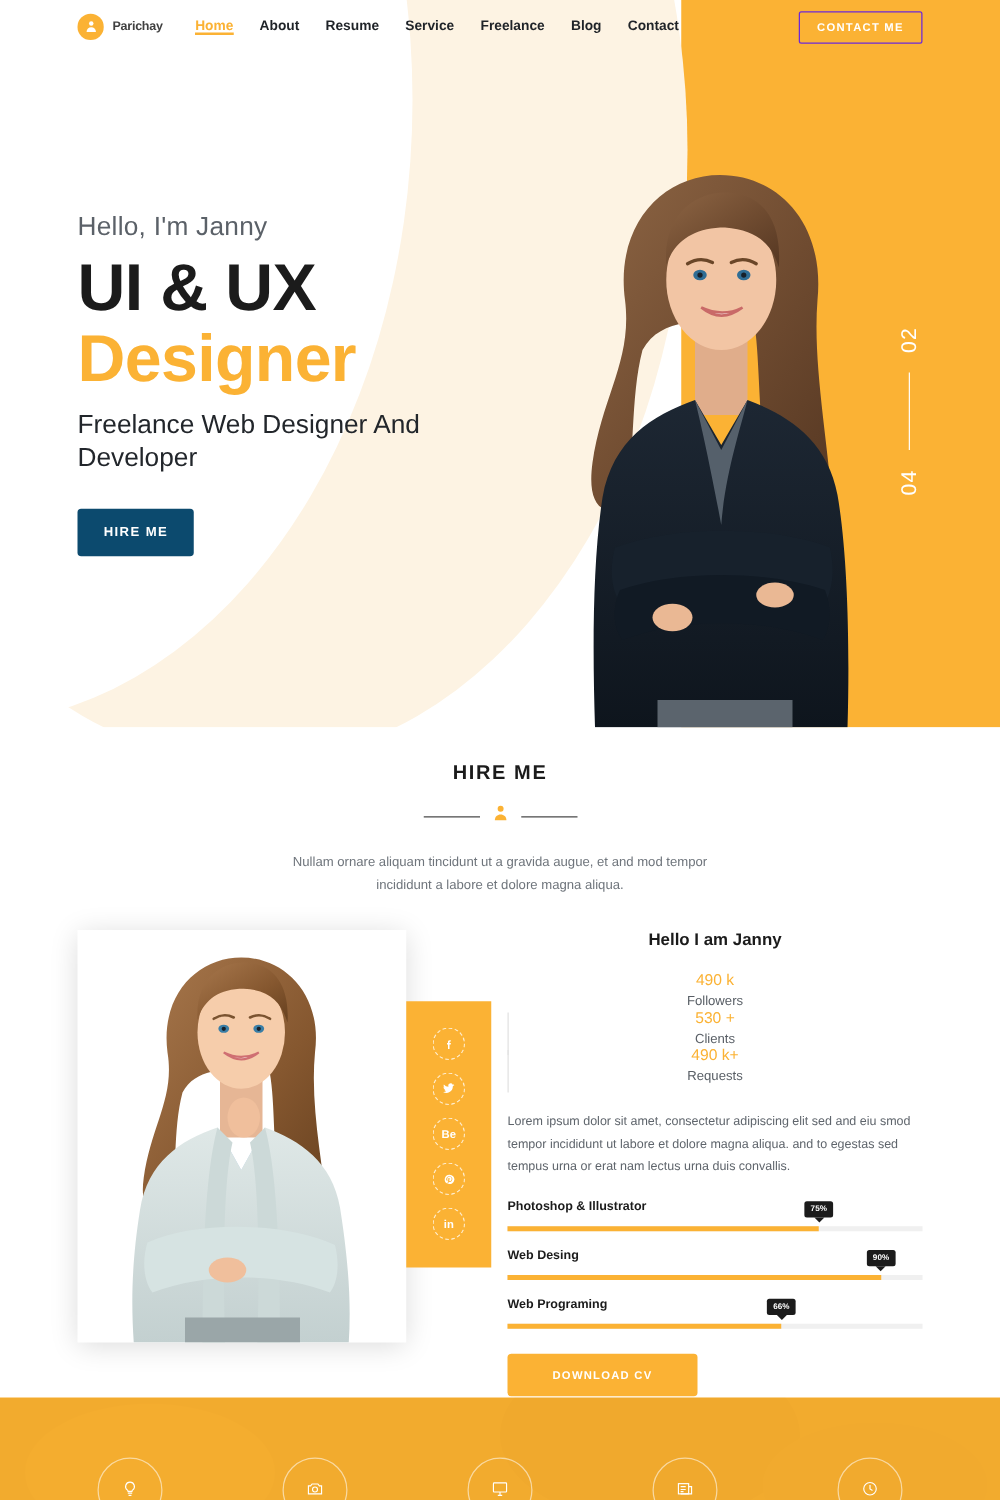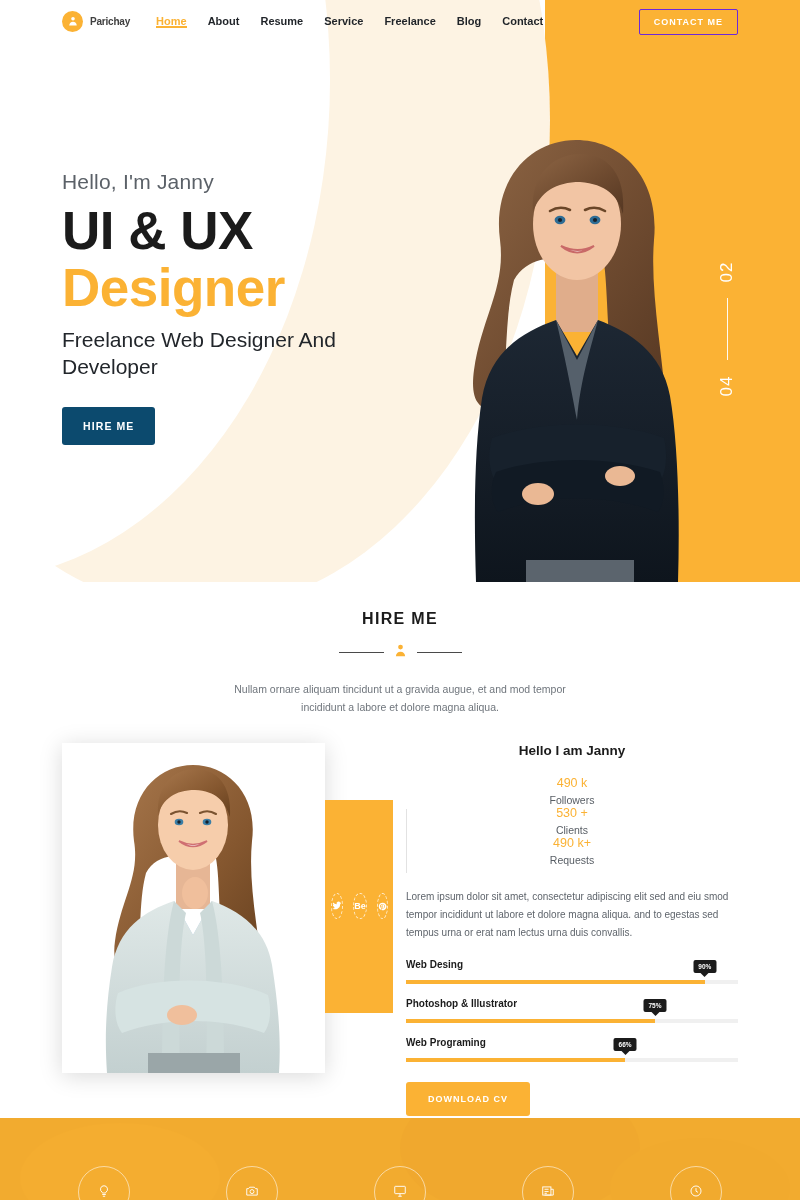--- a/index.html
+++ b/index.html
@@ -117,21 +117,21 @@
   .about-body { position:relative; margin-top:26px; height:350px; }
 
   .about-img-card {
     position:absolute; left:62px; top:0px; width:263px; height:330px;
     background:#ffffff; box-shadow:0 3px 22px rgba(0,0,0,.15);
   }
   .about-photo { position:absolute; left:0; top:0; width:263px; height:330px; }
 
   .social-bar {
     position:absolute; left:325px; top:57px; width:68px; height:213px;
-    background:#fbb234; display:flex; flex-direction:row;
+    background:#fbb234; display:flex; flex-direction:column;
     align-items:center; justify-content:center; gap:10px;
   }
   .social-icon {
     width:26px; height:26px; border-radius:50%;
     border:1px dashed rgba(255,255,255,.75);
     display:flex; align-items:center; justify-content:center;
     color:#ffffff; font-size:9px; font-weight:700; cursor:pointer;
   }
 
   .about-right { position:absolute; left:406px; top:0px; width:332px; }
@@ -162,21 +162,21 @@
     background:#1b1b1b; color:#ffffff; font-size:6.5px; font-weight:700;
     padding:3px 5px; border-radius:2px; white-space:nowrap;
   }
   .skill-tip::after {
     content:""; position:absolute; left:50%; bottom:-4px; transform:translateX(-50%);
     border-left:4px solid transparent; border-right:4px solid transparent;
     border-top:4px solid #1b1b1b;
   }
   .cv-btn {
     display:inline-block; margin-top:6px; background:#fbb234; color:#fff;
-    font-size:9px; font-weight:700; letter-spacing:1px; padding:12px 22px;
+    font-size:9px; font-weight:700; letter-spacing:1px; padding:12px 36px;
     border:none; border-radius:3px; cursor:pointer;
   }
 
   
   .strip {
     position:absolute; left:0; top:1118px; width:800px; height:82px;
     background:#fbb234; overflow:hidden;
   }
   .strip-bg {
     position:absolute; inset:0; opacity:.16;
@@ -384,31 +384,31 @@
           <div class="stat">
             <div class="stat-num">490 k+</div>
             <div class="stat-label">Requests</div>
           </div>
         </div>
 
         <p class="about-text">Lorem ipsum dolor sit amet, consectetur adipiscing elit sed and eiu smod tempor incididunt ut labore et dolore magna aliqua. and to egestas sed tempus urna or erat nam lectus urna duis convallis.</p>
 
         <div class="skills">
           <div class="skill">
+            <div class="skill-name">Photoshop &amp; Illustrator</div>
+            <div class="skill-track">
+              <div class="skill-fill" id="fill1" style="width: 75%;"></div>
+              <div class="skill-tip" id="tip1" style="left: 75%;">75%</div>
+            </div>
+          </div>
+          <div class="skill">
             <div class="skill-name">Web Desing</div>
             <div class="skill-track">
               <div class="skill-fill" id="fill0" style="width: 90%;"></div>
               <div class="skill-tip" id="tip0" style="left: 90%;">90%</div>
-            </div>
-          </div>
-          <div class="skill">
-            <div class="skill-name">Photoshop &amp; Illustrator</div>
-            <div class="skill-track">
-              <div class="skill-fill" id="fill1" style="width: 75%;"></div>
-              <div class="skill-tip" id="tip1" style="left: 75%;">75%</div>
             </div>
           </div>
           <div class="skill">
             <div class="skill-name">Web Programing</div>
             <div class="skill-track">
               <div class="skill-fill" id="fill2" style="width: 66%;"></div>
               <div class="skill-tip" id="tip2" style="left: 66%;">66%</div>
             </div>
           </div>
         </div>

